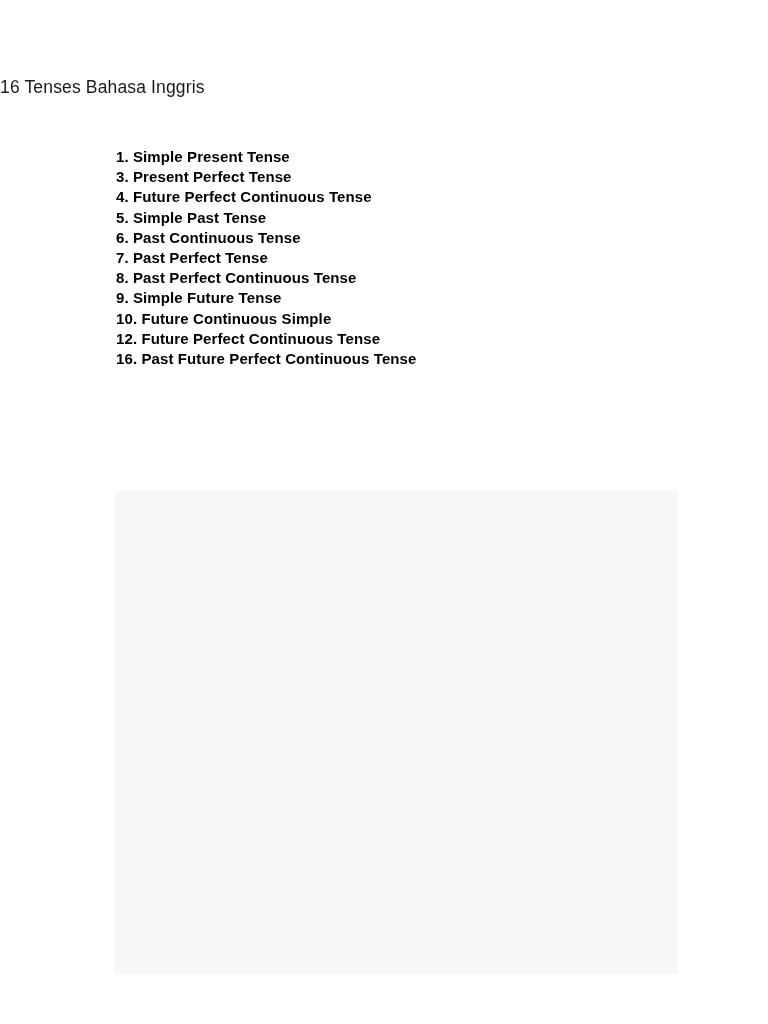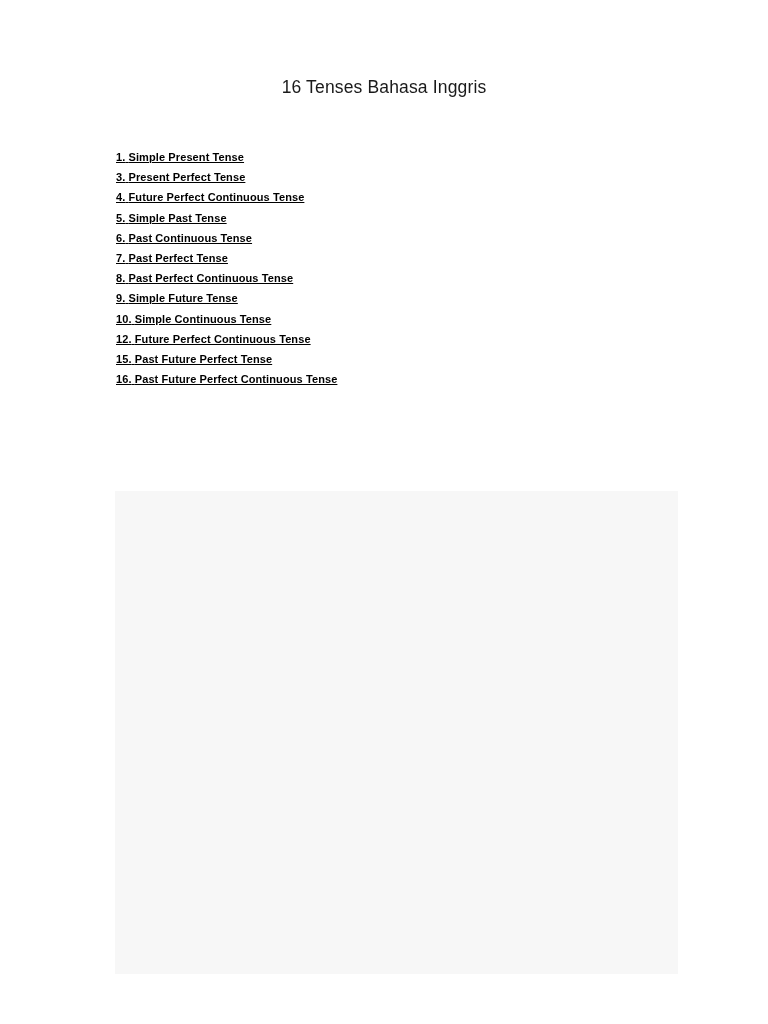--- a/index.html
+++ b/index.html
@@ -18,47 +18,45 @@
     position: relative;
     width: 768px;
     height: 1024px;
     background: #ffffff;
   }
   .doc-title {
     position: absolute;
     left: 0;
     top: 76px;
     width: 768px;
-    text-align: center;
     font-family: "Liberation Sans", sans-serif;
     font-size: 17.5px;
     font-weight: 400;
     color: #1a1a1a;
     letter-spacing: 0.15px;
     line-height: 22px;
     white-space: nowrap;
   }
   .tense-list {
     position: absolute;
     left: 116px;
     top: 147px;
     margin: 0;
     padding: 0;
     list-style: none;
     width: 560px;
   }
   .tense-list li {
     font-family: "Liberation Sans", sans-serif;
-    font-size: 11px;
+    font-size: 15px;
     font-weight: bold;
     color: #000000;
     line-height: 20.2px;
     letter-spacing: 0.1px;
     white-space: nowrap;
-    text-decoration: underline;
   }
   .tense-num {
     display: inline;
   }
   .tense-label {
     display: inline;
   }
   .placeholder-block {
     position: absolute;
     left: 115px;
@@ -103,29 +101,25 @@
     <li>
       <span class="tense-num">8.</span>
       <span class="tense-label">Past Perfect Continuous Tense</span>
     </li>
     <li>
       <span class="tense-num">9.</span>
       <span class="tense-label">Simple Future Tense</span>
     </li>
     <li>
       <span class="tense-num">10.</span>
-      <span class="tense-label">Simple Continuous Tense</span>
+      <span class="tense-label">Future Continuous Simple</span>
     </li>
     <li>
       <span class="tense-num">12.</span>
       <span class="tense-label">Future Perfect Continuous Tense</span>
-    </li>
-    <li>
-      <span class="tense-num">15.</span>
-      <span class="tense-label">Past Future Perfect Tense</span>
     </li>
     <li>
       <span class="tense-num">16.</span>
       <span class="tense-label">Past Future Perfect Continuous Tense</span>
     </li>
   </ol>
 
   <div class="placeholder-block"></div>
 
 </div>

